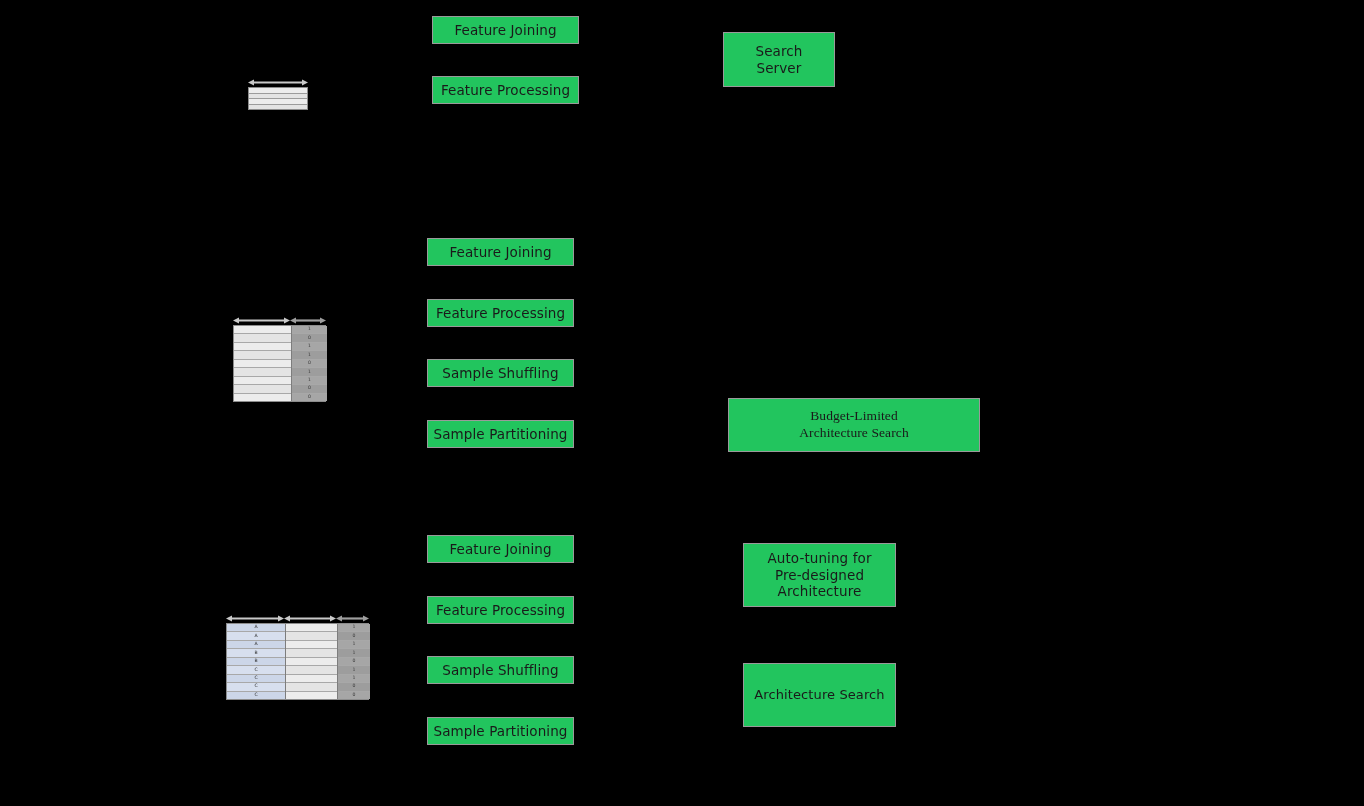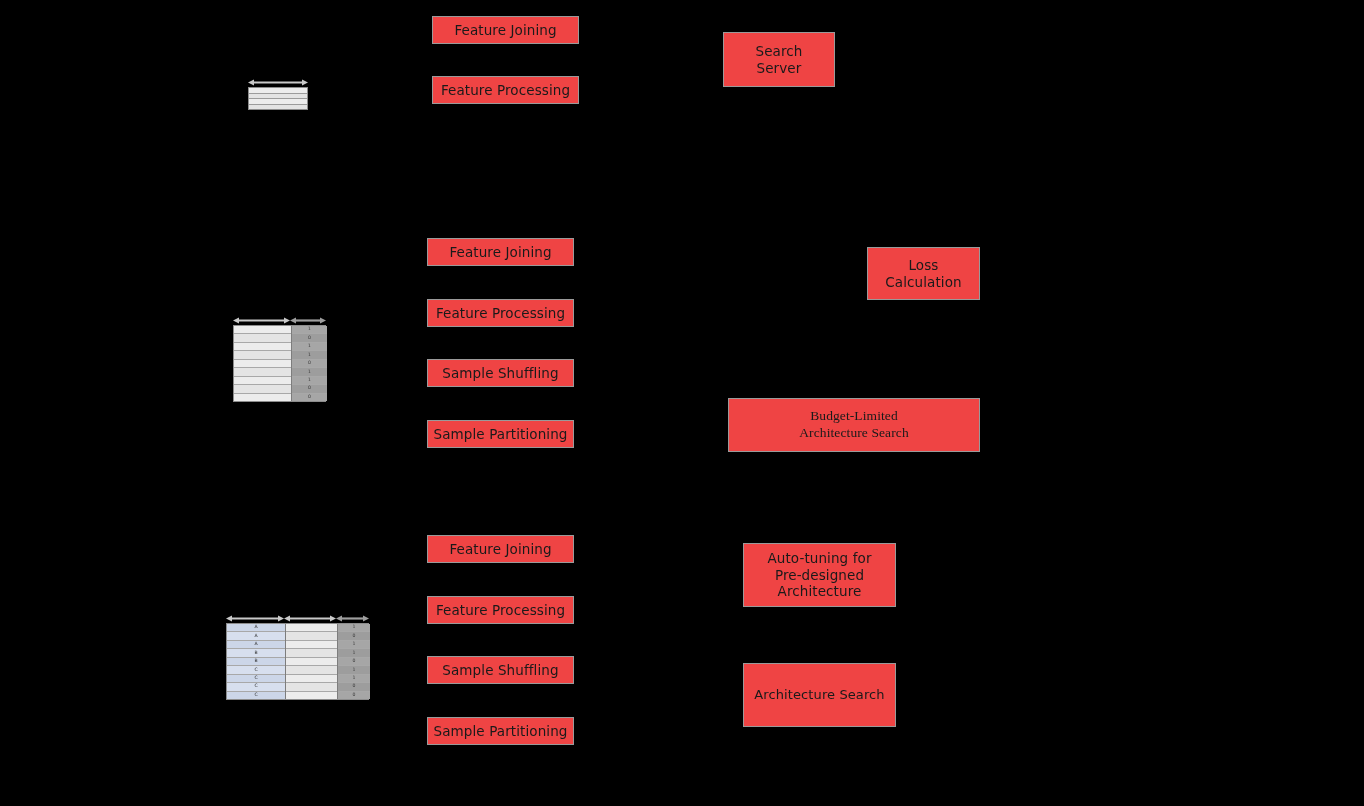--- a/index.html
+++ b/index.html
@@ -5,21 +5,21 @@
   html,body{margin:0;padding:0;background:#000;}
   body{
     width:1364px;height:806px;position:relative;overflow:hidden;
     font-family:"DejaVu Sans","Liberation Sans",sans-serif;
   }
   #stage{position:absolute;left:0;top:0;width:1364px;height:806px;background:#000;}
 
   
   .box{
     position:absolute;
-    background:#ef4444;
+    background:#22c55e;
     border:1px solid #9a9a9a;
     color:#1a1a1a;
     display:flex;align-items:center;justify-content:center;
     text-align:center;
     font-size:13.5px;
     line-height:1.25;
     box-sizing:border-box;
     white-space:pre-line;
     letter-spacing:.1px;
   }
@@ -131,22 +131,20 @@
           <div class="cell">0</div>
         </div>
     </div>
   </div>
 
   <div class="box" style="left:427px;top:238px;width:147px;height:28px;">Feature Joining</div>
   <div class="box" style="left:427px;top:299px;width:147px;height:28px;">Feature Processing</div>
   <div class="box" style="left:427px;top:359px;width:147px;height:28px;">Sample Shuffling</div>
   <div class="box" style="left:427px;top:420px;width:147px;height:28px;">Sample Partitioning</div>
 
-  <div class="box" style="left:867px;top:247px;width:113px;height:53px;">Loss
-Calculation</div>
   <div class="box" style="left:728px;top:398px;width:252px;height:54px;font-family:Liberation Serif, serif;">Budget-Limited
 Architecture Search</div>
 
   <div class="tbl" style="left:226px;top:614px;width:143px;height:86px;">
     <div class="arrows">
       <div class="arrowseg" style="left:0;width:58px;">
         <svg viewBox="0 0 58 9" preserveAspectRatio="none" aria-hidden="true">
           <line x1="3" y1="4.5" x2="55" y2="4.5" stroke="#c9c9c9" stroke-width="2.2"></line>
           <polygon points="0,4.5 6,1.6 6,7.4" fill="#c9c9c9"></polygon>
           <polygon points="58,4.5 52,1.6 52,7.4" fill="#c9c9c9"></polygon>

